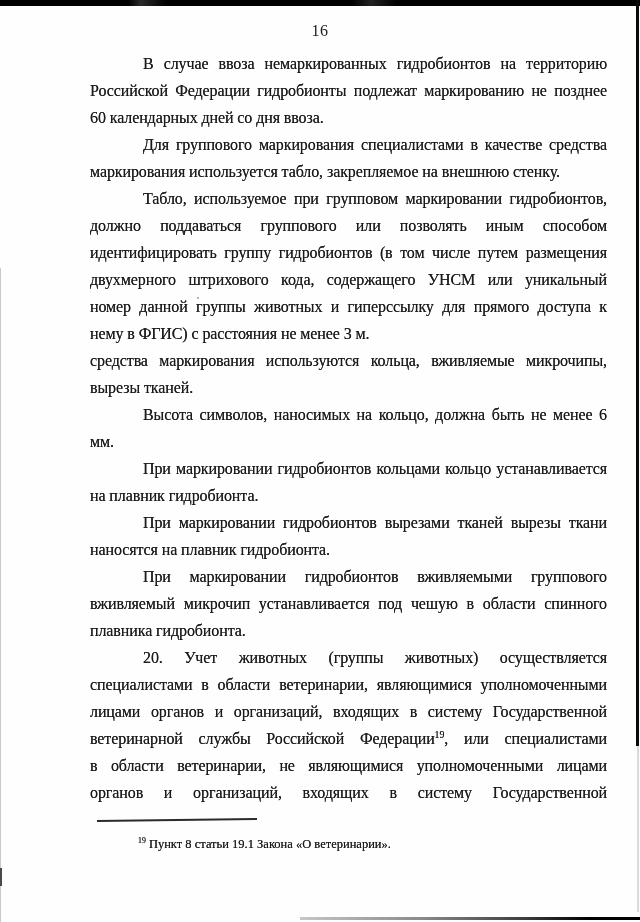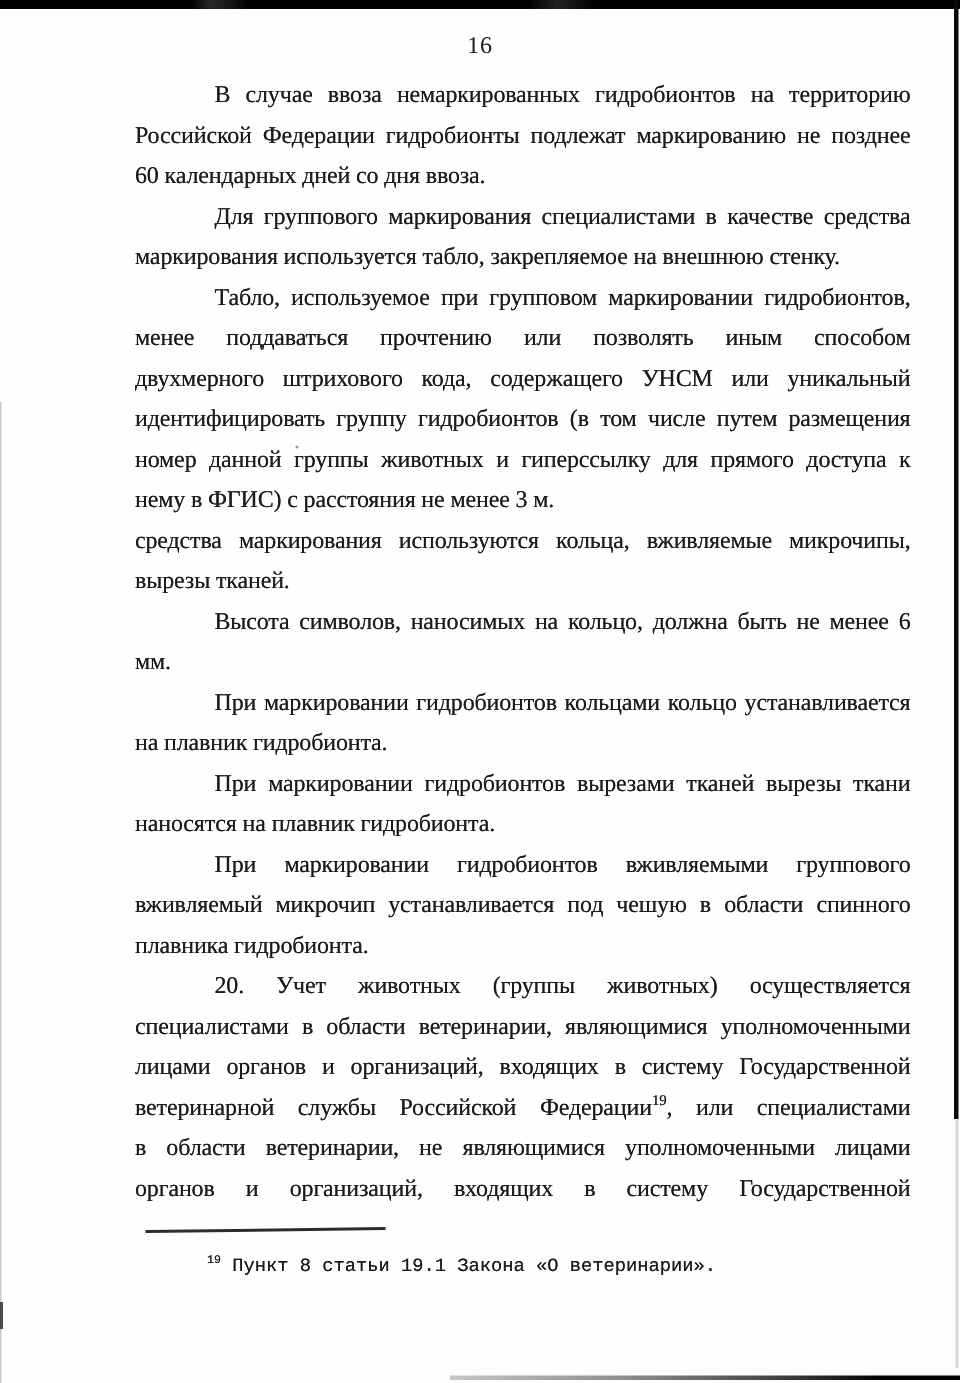--- a/index.html
+++ b/index.html
@@ -101,21 +101,20 @@
     transform: rotate(-0.7deg);
     transform-origin: left center;
   }
   .footnote {
     position: absolute;
     left: 138px; top: 836px;
     width: 420px;
     font-size: 12.5px;
     line-height: 16px;
     text-shadow: 0 0 0.3px rgba(15,15,15,0.8);
-    font-family: Liberation Mono, monospace;
   }
 </style>
 </head>
 <body>
 
 <div id="page">
   <div class="top-bar"></div>
   <div class="right-line"></div>
   <div class="right-line-faint"></div>
   <div class="left-line-faint"></div>
@@ -131,23 +130,23 @@
         <div class="line indent jl">В случае ввоза немаркированных гидробионтов на территорию</div>
         <div class="line jl">Российской Федерации гидробионты подлежат маркированию не позднее</div>
         <div class="line">60 календарных дней со дня ввоза.</div>
       </div>
       <div class="paragraph">
         <div class="line indent jl">Для группового маркирования специалистами в качестве средства</div>
         <div class="line">маркирования используется табло, закрепляемое на внешнюю стенку.</div>
       </div>
       <div class="paragraph">
         <div class="line indent jl">Табло, используемое при групповом маркировании гидробионтов,</div>
-        <div class="line jl">менее поддаваться прочтению или позволять иным способом</div>
+        <div class="line jl">должно поддаваться группового или позволять иным способом</div>
+        <div class="line jl">идентифицировать группу гидробионтов (в том числе путем размещения</div>
         <div class="line jl">двухмерного штрихового кода, содержащего УНСМ или уникальный</div>
-        <div class="line jl">идентифицировать группу гидробионтов (в том числе путем размещения</div>
         <div class="line jl">номер данной группы животных и гиперссылку для прямого доступа к</div>
         <div class="line">нему в ФГИС) с расстояния не менее 3 м.</div>
       </div>
       <div class="paragraph">
         <div class="line jl">средства маркирования используются кольца, вживляемые микрочипы,</div>
         <div class="line">вырезы тканей.</div>
       </div>
       <div class="paragraph">
         <div class="line indent jl">Высота символов, наносимых на кольцо, должна быть не менее 6 мм.</div>
       </div>

